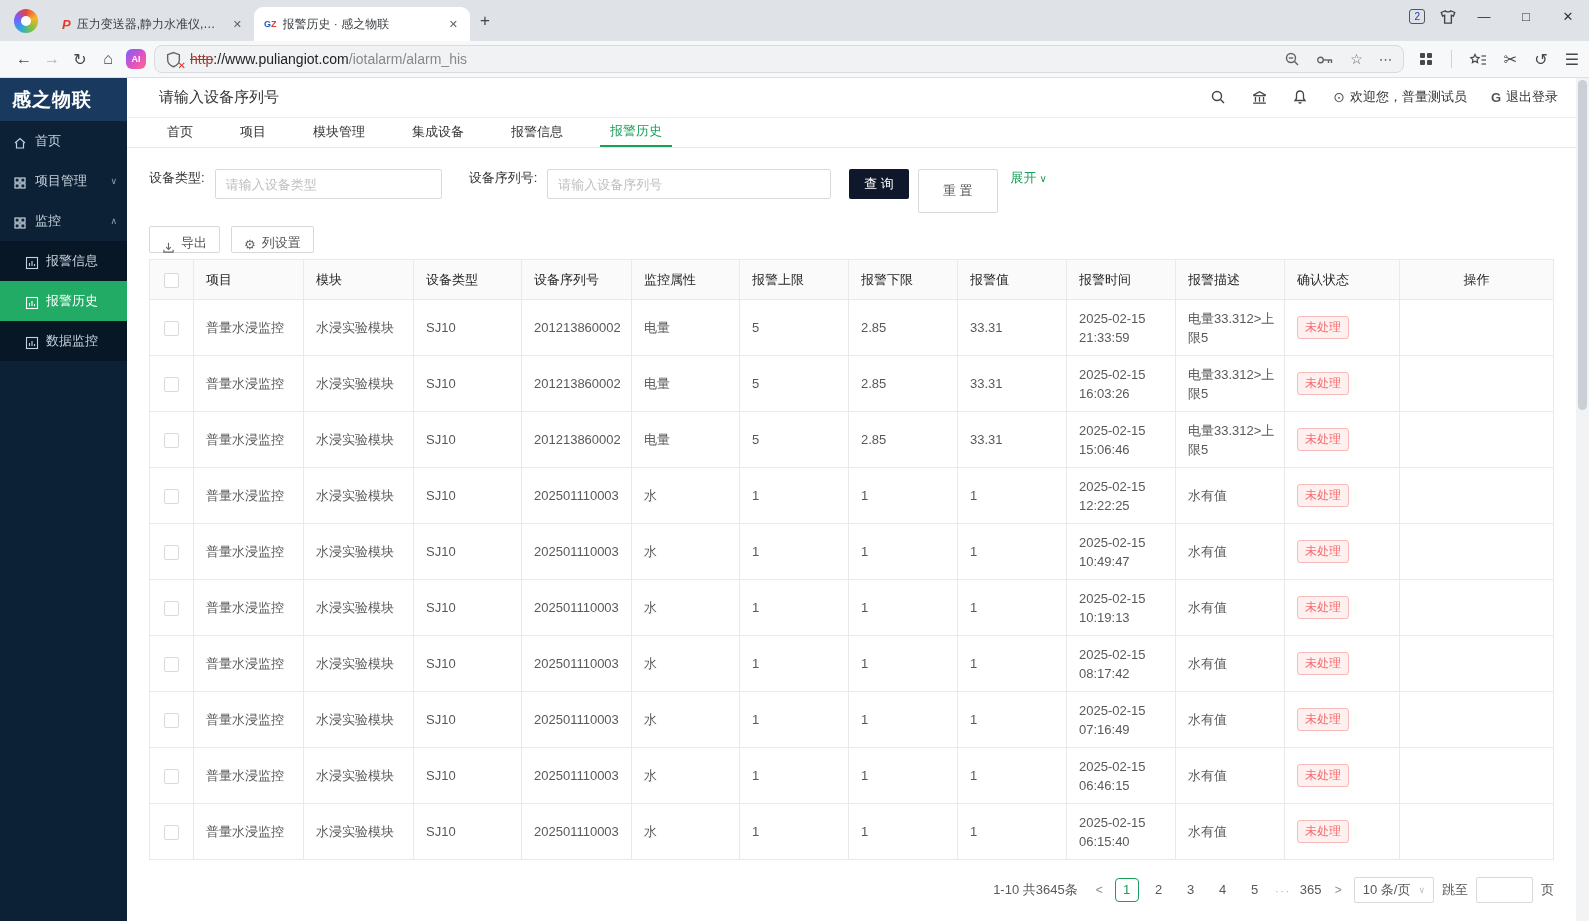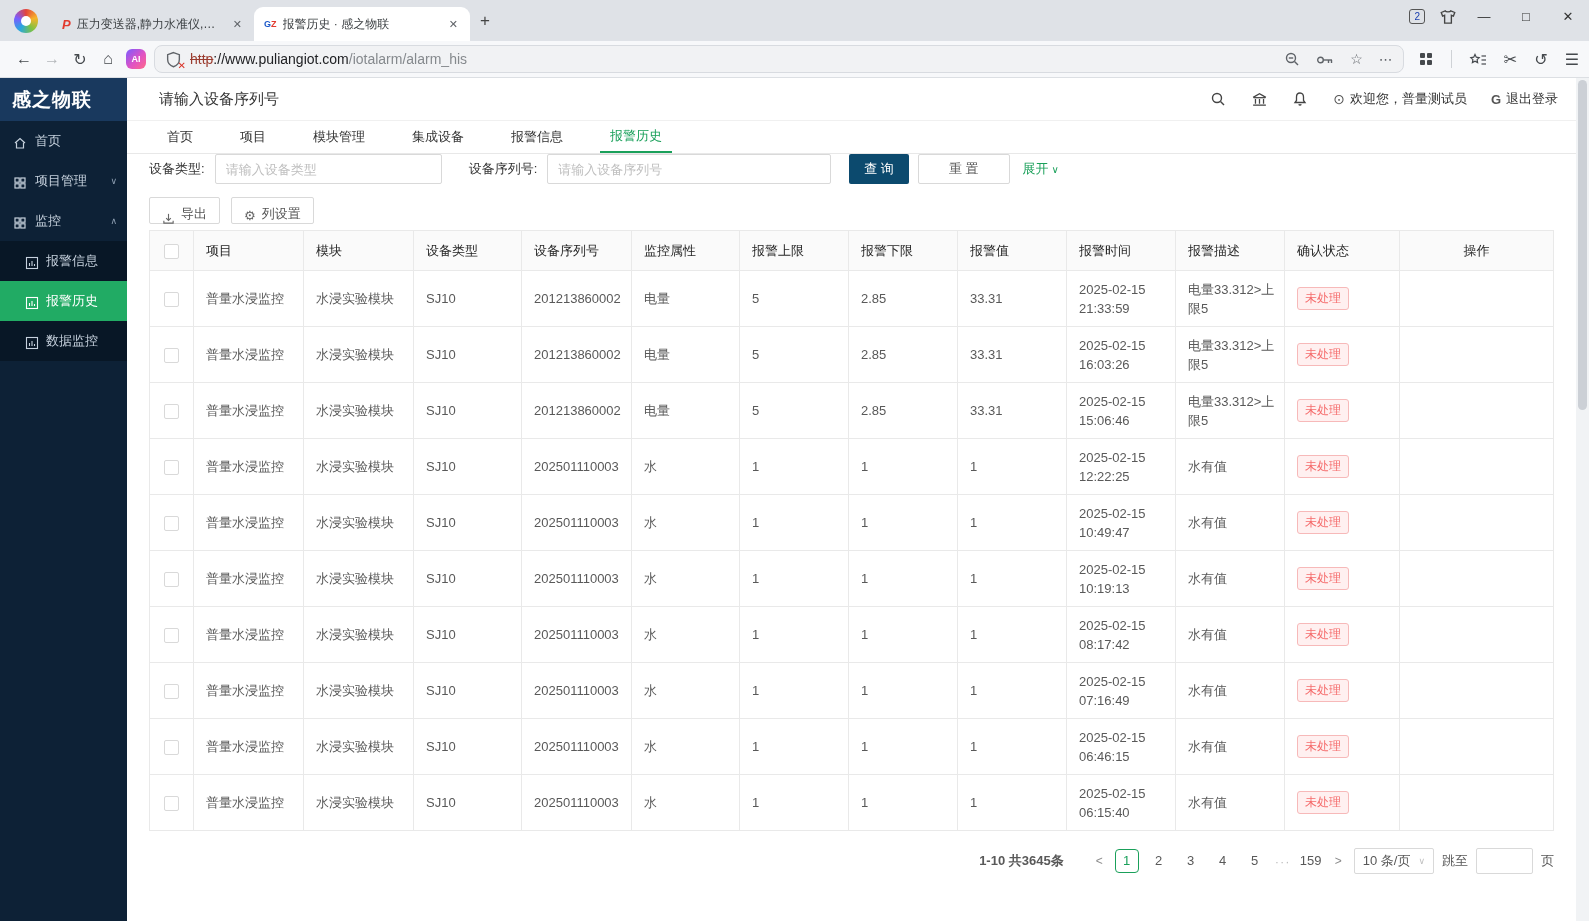--- a/index.html
+++ b/index.html
@@ -65,29 +65,29 @@
   .hicon { width:17px; height:17px; }
   .welcome, .logout { display:flex; align-items:center; gap:5px; font-size:13px; color:#333; }
   .wglyph { font-size:14px; color:#555; }
   .gglyph { font-size:13px; color:#555; font-weight:bold; border-radius:50%; }
 
   .navtabs { height:33px; display:flex; align-items:stretch; padding-left:30px; gap:27px; border-bottom:1px solid #e8e8e8; }
   .ntab { display:flex; align-items:center; padding:0 10px; font-size:13px; color:#333; }
   .ntab.active { color:#1aa05a; border-bottom:2px solid #1aa05a; }
 
   .content { flex:1; padding:0 22px; display:flex; flex-direction:column; }
-  .filters { display:flex; align-items:center; }
+  .filters { margin-top:21px; display:flex; align-items:flex-start; }
   .flabel { font-size:13px; color:#333; margin-right:10px; }
   .finput { width:227px; height:30px; border:1px solid #d9d9d9; border-radius:2px; padding:0 10px; font-size:13px; color:#333;
     font-family:inherit; outline:none; }
   .finput::placeholder { color:#bfbfbf; }
   .gap1 { width:27px; }
-  .btn-green { height:30px; padding:0 15px; background:#0c4a6e; color:#fff; border:none; border-radius:2px; font-size:13px;
+  .btn-green { height:30px; padding:0 15px; background:#0f172a; color:#fff; border:none; border-radius:2px; font-size:13px;
     margin-left:18px; font-family:inherit; }
-  .btn-plain { height:30px; padding:0 30px; background:#fff; color:#555; border:1px solid #d9d9d9; border-radius:2px;
+  .btn-plain { height:44px; padding:0 24px; background:#fff; color:#555; border:1px solid #d9d9d9; border-radius:2px;
     font-size:13px; margin-left:9px; font-family:inherit; }
   .expand { color:#1aa05a; font-size:13px; margin-left:13px; display:flex; align-items:center; gap:3px; }
   .expand .chev { font-size:10px; }
 
   .actions { margin-top:13px; display:flex; gap:11px; }
   .btn-outline { height:27px; padding:0 12px; background:#fff; border:1px solid #d9d9d9; border-radius:2px; color:#555;
     font-size:13px; display:inline-flex; align-items:flex-end; gap:6px; font-family:inherit; }
   .btn-outline .bicon { width:13px; height:13px; color:#666; }
   .gear { font-size:13px; color:#666; }
 
@@ -99,21 +99,21 @@
   .cb { display:inline-block; width:15px; height:15px; border:1px solid #d9d9d9; border-radius:2px; background:#fff; vertical-align:middle; }
   .c-time div { line-height:19px; }
   .c-desc { word-break:break-all; padding-right:4px; line-height:19px; }
   .c-op { text-align:center; }
   th.c-op-h { text-align:center; }
   .status-pill { display:inline-block; padding:3px 7px; font-size:12px; color:#f56c6c; background:#fff0f0;
     border:1px solid #f7b9b9; border-radius:3px; line-height:1.2; }
 
   .pagination { margin-top:17px; display:flex; justify-content:flex-end; align-items:center; gap:8px;
     font-size:13px; color:#595959; padding-bottom:18px; }
-  .pg-total { margin-right:20px;font-weight:bold; }
+  .pg-total { margin-right:6px; }
   .pg-arrow { color:#8c8c8c; font-size:12px; padding:0 4px; }
   .pg-num { min-width:24px; height:24px; line-height:24px; text-align:center; border-radius:4px; }
   .pg-num.active { border:1px solid #1aa05a; color:#1aa05a; line-height:22px; }
   .pg-dots { color:#bfbfbf; letter-spacing:1px; }
   .pg-size { height:26px; border:1px solid #d9d9d9; border-radius:2px; padding:0 8px; display:flex; align-items:center; gap:8px; color:#595959; }
   .pg-size .chev { color:#bfbfbf; font-size:9px; }
   .pg-jump-input { width:57px; height:26px; border:1px solid #d9d9d9; border-radius:2px; outline:none; font-family:inherit; padding:0 6px; }
 
   .page-scrollbar { position:absolute; right:0; top:78px; bottom:0; width:13px; background:#f1f3f5; }
   .page-scrollbar .thumb { position:absolute; top:2px; left:2px; right:2px; height:330px; background:#ccd0d6; border-radius:6px; }
@@ -588,21 +588,21 @@
 
         <div class="pagination">
           <span class="pg-total">1-10 共3645条</span>
           <span class="pg-arrow">&lt;</span>
           <span class="pg-num active">1</span>
           <span class="pg-num">2</span>
           <span class="pg-num">3</span>
           <span class="pg-num">4</span>
           <span class="pg-num">5</span>
           <span class="pg-dots">···</span>
-          <span class="pg-num">159</span>
+          <span class="pg-num">365</span>
           <span class="pg-arrow">&gt;</span>
           <span class="pg-size">
             <span>10 条/页</span>
             <span class="chev">∨</span>
           </span>
           <span>跳至</span>
           <input class="pg-jump-input" style="">
           <span>页</span>
         </div>
       </div>

